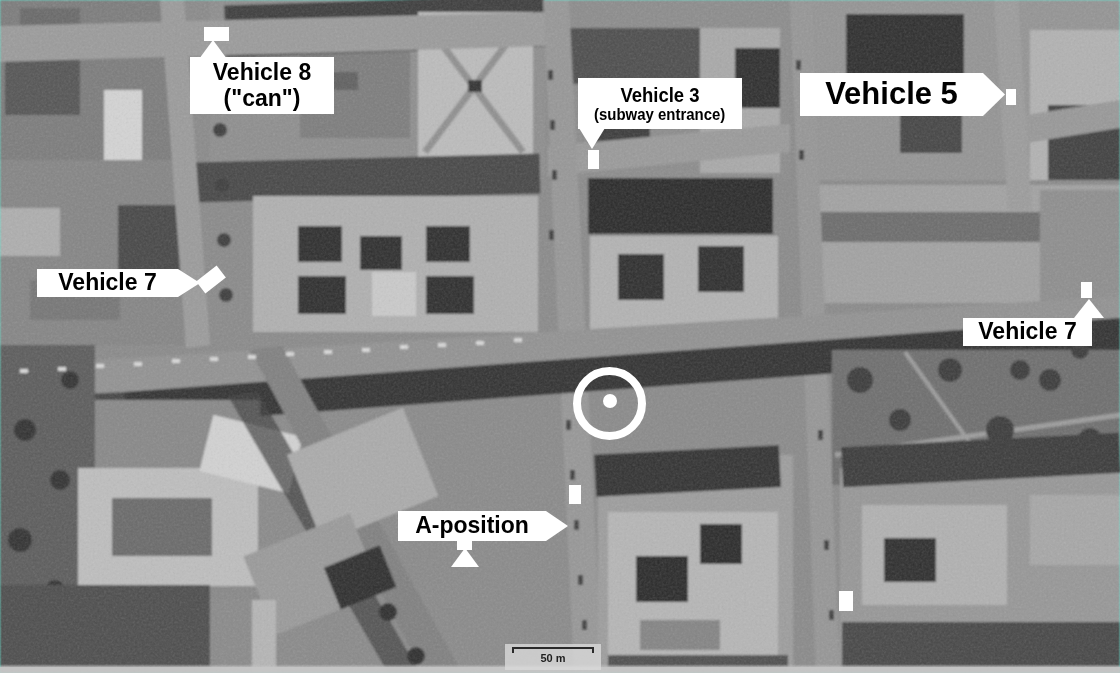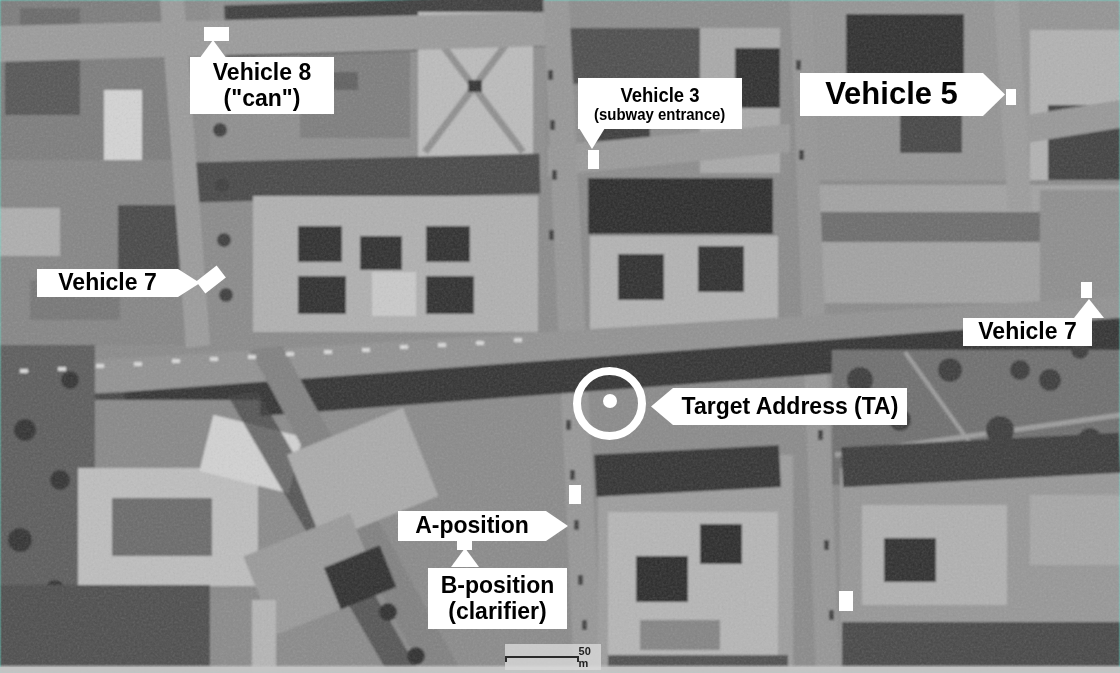--- a/index.html
+++ b/index.html
@@ -13,21 +13,21 @@
   .co{position:absolute;background:#fff;color:#000;font-weight:700;display:flex;flex-direction:column;
       align-items:center;justify-content:center;text-align:center;z-index:5;line-height:1.1;}
   .co div{white-space:nowrap;}
   .ar{clip-path:polygon(0 0,calc(100% - 22px) 0,100% 50%,calc(100% - 22px) 100%,0 100%);padding-right:22px;}
   .al{clip-path:polygon(22px 0,100% 0,100% 100%,22px 100%,0 50%);padding-left:22px;}
   .cond{transform:scaleX(0.88);transform-origin:50% 50%;}
   .ring{position:absolute;left:573px;top:367px;width:73px;height:73px;border:8px solid #fff;
         border-radius:50%;box-sizing:border-box;z-index:5;}
   .dot{position:absolute;left:603px;top:394px;width:14px;height:14px;background:#fff;border-radius:50%;z-index:5;}
   .scalebar{position:absolute;left:505px;top:644px;width:96px;height:26px;background:rgba(218,218,218,0.8);
-            z-index:3;display:flex;flex-direction:row;align-items:center;}
+            z-index:3;display:flex;flex-direction:column;align-items:center;}
   .scaleline{margin-top:3px;width:78px;height:6px;border-left:2px solid #2a2a2a;border-right:2px solid #2a2a2a;position:relative;}
   .scaleline::after{content:"";position:absolute;left:0;right:0;top:0;height:2px;background:#2a2a2a;}
   .scalelabel{font-size:11px;font-weight:700;color:#1e1e1e;margin-top:-1px;}
   .bottomstrip{position:absolute;left:0;top:667px;width:1120px;height:6px;background:#c6c6c6;opacity:0.85;z-index:2;}
 </style>
 </head>
 <body>
 
 <div class="stage">
 
@@ -240,33 +240,26 @@
 
   <div class="co ar" style="left:37px;top:269px;width:163px;height:28px;font-size:23px;box-sizing:border-box;">
     <div>Vehicle 7</div>
   </div>
 
   <div class="tail up" style="left:1074px;top:299px;border-left-width:15px;border-right-width:15px;"></div>
   <div class="co" style="left:963px;top:318px;width:129px;height:28px;font-size:23px;">
     <div>Vehicle 7</div>
   </div>
 
-  <div class="co al" style="left:651px;top:388px;width:256px;height:37px;font-size:23px;box-sizing:border-box;">
-    <div>Target Address (TA)</div>
-  </div>
 
   <div class="co ar" style="left:398px;top:478px;width:170px;height:30px;font-size:23px;box-sizing:border-box;margin-top:33px;">
     <div>A-position</div>
   </div>
 
   <div class="tail up" style="left:451px;top:548px;"></div>
-  <div class="co" style="left:428px;top:568px;width:139px;height:61px;font-size:23px;">
-    <div>B-position</div>
-    <div>(clarifier)</div>
-  </div>
 
 
   <div class="scalebar">
     <div class="scaleline"></div>
     <div class="scalelabel">50 m</div>
   </div>
 
   <div class="bottomstrip"></div>
 
 </div>

